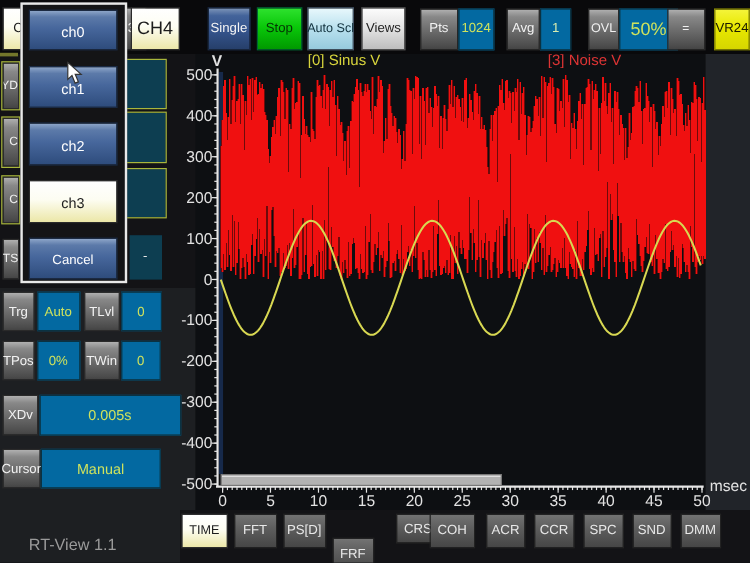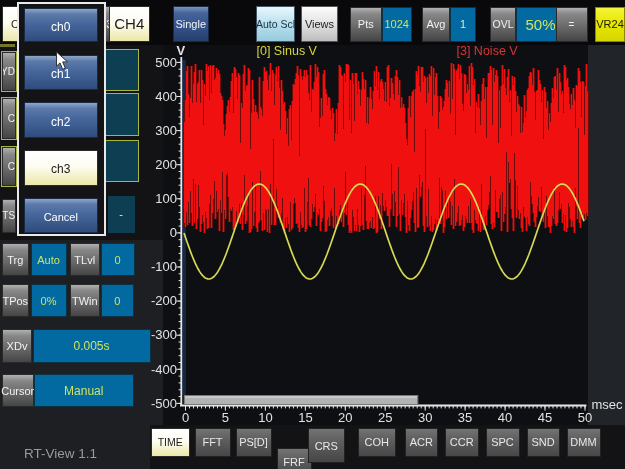--- a/index.html
+++ b/index.html
@@ -27,20 +27,22 @@
 <div class="abs" style="left:588px;top:45px;width:37px;height:380px;background:#212429;"></div>
 <div class="abs" style="left:0;top:425px;width:625px;height:44px;background:#131316;"></div>
 <div class="abs" style="left:0;top:425px;width:150px;height:44px;background:#1d1f22;"></div>
 
 <div class="btn cream" style="left:1.5px;top:6px;width:41px;height:35.5px;font-size:11px;">CH1</div>
 <div class="btn gray" style="left:43.5px;top:6px;width:40px;height:35.5px;font-size:11px;">CH2</div>
 <div class="btn gray" style="left:81px;top:6px;width:41px;height:35.5px;font-size:11px;">CH3</div>
 <div class="btn cream" style="left:109px;top:6px;width:40.5px;height:35.5px;font-size:15px;">CH4</div>
 <div class="btn" style="left:172.5px;top:6px;width:36.5px;height:35.5px;font-size:11px;
   background:linear-gradient(#7c94b8,#43639a 18%,#35548c 55%,#263f6a);color:#f4f4f4;border:1px solid #1a2a44;">Single</div>
+<div class="btn" style="left:214px;top:6px;width:37.5px;height:35.5px;font-size:11px;
+  background:linear-gradient(#2ee22e,#0ac80a 45%,#009900);color:#053505;border:1px solid #063;">Stop</div>
 <div class="btn" style="left:256px;top:6px;width:39px;height:35.5px;font-size:10.5px;
   background:linear-gradient(#e8f8fc,#b8e0ee 50%,#96cadd);color:#12323e;border:1px solid #456;white-space:nowrap;">Auto&nbsp;Scl</div>
 <div class="btn" style="left:301px;top:6px;width:37px;height:35.5px;font-size:11px;
   background:linear-gradient(#fcfcfc,#e2e2e2 50%,#bdbdbd);color:#222;border:1px solid #555;">Views</div>
 <div class="btn gray" style="left:350px;top:6.5px;width:31.5px;height:35px;font-size:11px;">Pts</div>
 <div class="btn teal" style="left:381.5px;top:6.5px;width:30.5px;height:35px;font-size:11px;">1024</div>
 <div class="btn gray" style="left:422px;top:6.5px;width:28px;height:35px;font-size:11px;">Avg</div>
 <div class="btn teal" style="left:450px;top:6.5px;width:26px;height:35px;font-size:11px;color:#d8ecb0;">1</div>
 <div class="btn gray" style="left:490px;top:6.5px;width:26px;height:35px;font-size:10.5px;">OVL</div>
 <div class="btn teal" style="left:516px;top:6.5px;width:49px;height:35px;font-size:15px;">50%</div>
@@ -77,21 +79,21 @@
 
 <div class="btn gray" style="left:1.5px;top:374px;width:32.5px;height:33px;font-size:11px;">Cursor</div>
 <div class="btn teal" style="left:34px;top:374px;width:99.5px;height:33px;font-size:12px;">Manual</div>
 
 <div class="abs" style="left:24px;top:446px;color:#9a9a9a;font-size:13.5px;">RT-View 1.1</div>
 
 <div class="btn cream" style="left:151px;top:428px;width:38.5px;height:28.5px;font-size:10.5px;">TIME</div>
 <div class="btn tab" style="left:194.5px;top:428px;width:36px;height:28.5px;">FFT</div>
 <div class="btn tab" style="left:235.5px;top:428px;width:36px;height:28.5px;">PS[D]</div>
 <div class="btn tab" style="left:276.5px;top:428px;width:35px;height:28.5px;margin-top:20px;">FRF</div>
-<div class="btn tab" style="left:308px;top:428px;width:36.5px;height:35px;">CRS</div>
+<div class="btn tab" style="left:330px;top:428px;width:36.5px;height:25px;">CRS</div>
 <div class="btn tab" style="left:358px;top:428px;width:37.5px;height:28.5px;">COH</div>
 <div class="btn tab" style="left:404.5px;top:428px;width:33.5px;height:28.5px;">ACR</div>
 <div class="btn tab" style="left:445px;top:428px;width:33.5px;height:28.5px;">CCR</div>
 <div class="btn tab" style="left:485.5px;top:428px;width:34px;height:28.5px;">SPC</div>
 <div class="btn tab" style="left:526.5px;top:428px;width:33px;height:28.5px;">SND</div>
 <div class="btn tab" style="left:566.5px;top:428px;width:34px;height:28.5px;">DMM</div>
 
 <svg width="625" height="469" viewBox="0 0 625 469">
   <rect x="182.3" y="60" width="3.6" height="335" fill="#16294a"></rect>
   <path d="M184.5 121.9V223.0M185.5 100.0V226.5M186.5 71.3V211.8M187.5 66.4V225.0M188.5 93.8V202.1M189.5 116.9V222.7M190.5 97.5V191.3M191.5 65.8V212.8M192.5 103.0V226.2M193.5 83.6V179.4M194.5 71.8V222.6M195.5 63.6V184.4M196.5 101.9V229.1M197.5 84.3V219.2M198.5 82.3V185.4M199.5 69.6V207.2M200.5 103.4V232.2M201.5 70.4V223.7M202.5 79.5V215.2M203.5 124.8V222.3M204.5 83.8V232.9M205.5 95.5V212.0M206.5 63.6V218.3M207.5 70.8V229.0M208.5 66.1V228.3M209.5 100.1V204.4M210.5 65.0V194.9M211.5 93.4V228.1M212.5 66.3V213.0M213.5 64.5V199.4M214.5 79.5V181.3M215.5 78.2V218.5M216.5 68.4V190.5M217.5 73.1V211.5M218.5 69.9V208.5M219.5 74.3V230.6M220.5 93.4V199.5M221.5 95.7V213.0M222.5 100.4V171.7M223.5 124.1V232.4M224.5 135.9V209.6M225.5 130.3V219.1M226.5 114.2V175.1M227.5 105.5V172.8M228.5 99.9V196.8M229.5 111.5V222.3M230.5 96.8V209.3M231.5 80.5V210.6M232.5 73.1V206.6M233.5 113.1V229.9M234.5 66.8V226.9M235.5 68.7V226.2M236.5 76.5V210.9M237.5 99.0V223.1M238.5 73.0V221.5M239.5 74.9V203.9M240.5 143.1V224.3M241.5 103.4V202.6M242.5 107.9V230.3M243.5 73.5V214.8M244.5 65.4V174.5M245.5 91.0V223.6M246.5 85.7V220.8M247.5 84.6V206.1M248.5 67.9V194.7M249.5 69.5V232.7M250.5 148.6V232.1M251.5 112.6V229.2M252.5 79.9V181.9M253.5 99.1V226.3M254.5 111.8V212.4M255.5 104.8V184.2M256.5 112.3V228.4M257.5 114.3V232.4M258.5 118.6V222.8M259.5 76.7V221.3M260.5 107.4V171.1M261.5 109.0V220.1M262.5 116.0V230.8M263.5 81.1V212.8M264.5 66.6V229.9M265.5 71.8V208.7M266.5 70.5V210.3M267.5 79.8V232.3M268.5 89.6V208.9M269.5 75.0V232.6M270.5 62.6V183.5M271.5 90.6V224.7M272.5 70.0V200.5M273.5 72.7V139.4M274.5 104.8V224.5M275.5 75.4V224.6M276.5 67.4V188.8M277.5 80.5V205.6M278.5 66.3V217.8M279.5 87.9V217.8M280.5 130.0V223.0M281.5 80.2V213.1M282.5 90.6V197.8M283.5 104.4V229.7M284.5 101.5V232.9M285.5 110.5V218.4M286.5 134.4V227.9M287.5 117.7V217.0M288.5 145.9V224.1M289.5 109.4V231.6M290.5 104.6V202.0M291.5 139.6V229.9M292.5 101.2V228.0M293.5 84.4V203.5M294.5 85.3V198.3M295.5 78.7V202.9M296.5 72.7V224.3M297.5 66.0V223.1M298.5 75.4V227.5M299.5 155.6V232.4M300.5 69.1V211.9M301.5 76.3V224.5M302.5 80.1V227.7M303.5 76.1V227.0M304.5 69.6V188.2M305.5 76.7V232.3M306.5 69.8V228.8M307.5 74.7V201.7M308.5 92.6V178.4M309.5 99.5V224.9M310.5 64.5V227.1M311.5 111.9V218.6M312.5 88.5V203.6M313.5 89.5V212.2M314.5 82.2V206.8M315.5 63.7V193.5M316.5 77.0V226.0M317.5 67.0V212.6M318.5 71.7V214.9M319.5 127.3V208.8M320.5 117.7V231.0M321.5 98.1V222.2M322.5 116.2V217.6M323.5 74.1V185.5M324.5 69.6V200.8M325.5 88.5V232.0M326.5 94.3V230.6M327.5 105.2V219.5M328.5 96.8V217.3M329.5 98.4V225.6M330.5 110.4V211.3M331.5 118.8V208.1M332.5 107.8V216.0M333.5 112.6V227.5M334.5 140.6V187.5M335.5 132.8V229.3M336.5 109.0V215.6M337.5 133.9V226.2M338.5 103.3V223.8M339.5 64.8V210.0M340.5 66.6V204.9M341.5 74.7V221.8M342.5 76.2V208.4M343.5 128.5V226.6M344.5 73.3V213.3M345.5 82.4V171.6M346.5 63.6V215.1M347.5 64.0V202.8M348.5 65.1V224.7M349.5 119.7V232.6M350.5 80.2V231.3M351.5 132.5V232.5M352.5 73.2V209.9M353.5 84.3V216.6M354.5 120.7V230.9M355.5 73.1V225.4M356.5 72.5V230.8M357.5 94.3V208.6M358.5 81.4V224.6M359.5 89.1V231.8M360.5 105.8V226.3M361.5 89.8V188.0M362.5 71.9V225.2M363.5 78.7V230.4M364.5 88.5V194.7M365.5 80.2V166.4M366.5 123.2V221.4M367.5 96.5V228.9M368.5 124.0V228.7M369.5 98.2V223.2M370.5 87.3V221.3M371.5 98.9V227.5M372.5 108.9V216.9M373.5 90.8V229.4M374.5 70.9V227.7M375.5 86.3V196.1M376.5 66.3V232.7M377.5 89.5V232.2M378.5 72.0V196.3M379.5 98.6V219.1M380.5 81.1V205.1M381.5 79.2V228.6M382.5 82.2V193.1M383.5 89.2V206.4M384.5 101.0V211.4M385.5 82.0V200.2M386.5 102.0V206.5M387.5 66.6V215.5M388.5 65.2V215.6M389.5 106.4V227.1M390.5 98.1V208.7M391.5 78.2V163.9M392.5 83.1V194.0M393.5 93.7V216.3M394.5 100.2V190.6M395.5 76.2V202.1M396.5 70.0V226.5M397.5 77.3V216.3M398.5 94.6V167.0M399.5 79.6V213.8M400.5 107.8V230.9M401.5 97.2V200.1M402.5 107.3V214.9M403.5 103.8V202.5M404.5 108.0V194.4M405.5 122.6V216.6M406.5 138.9V232.5M407.5 145.0V200.8M408.5 107.8V225.1M409.5 96.2V231.3M410.5 117.2V218.0M411.5 95.5V209.9M412.5 92.3V201.4M413.5 89.6V191.9M414.5 151.7V223.2M415.5 88.7V231.8M416.5 70.6V188.1M417.5 74.8V228.1M418.5 66.1V227.1M419.5 86.2V175.3M420.5 92.0V197.0M421.5 67.4V186.6M422.5 66.7V181.9M423.5 81.9V226.1M424.5 75.8V231.8M425.5 77.8V128.6M426.5 102.9V215.6M427.5 77.0V226.6M428.5 92.6V188.9M429.5 73.7V226.2M430.5 76.3V230.5M431.5 65.7V215.5M432.5 116.4V232.1M433.5 68.4V229.9M434.5 94.9V224.4M435.5 77.1V218.7M436.5 72.5V231.0M437.5 95.5V219.9M438.5 128.9V223.5M439.5 112.1V178.3M440.5 96.3V224.4M441.5 97.8V186.8M442.5 109.8V190.3M443.5 107.0V232.7M444.5 101.2V226.6M445.5 88.5V190.7M446.5 80.4V219.3M447.5 82.6V198.5M448.5 97.0V218.1M449.5 81.0V193.5M450.5 113.6V202.2M451.5 63.0V225.3M452.5 98.7V206.3M453.5 64.0V229.4M454.5 68.6V178.8M455.5 135.0V226.4M456.5 71.4V222.0M457.5 69.3V212.5M458.5 63.8V205.7M459.5 78.7V226.3M460.5 64.9V224.9M461.5 72.7V220.4M462.5 103.7V214.9M463.5 110.6V230.7M464.5 73.7V226.8M465.5 74.5V216.4M466.5 92.6V218.8M467.5 84.4V223.2M468.5 89.8V206.4M469.5 66.1V223.2M470.5 106.0V198.5M471.5 62.9V223.1M472.5 66.6V230.2M473.5 85.0V232.6M474.5 79.4V209.8M475.5 132.8V219.8M476.5 102.2V222.5M477.5 106.7V224.2M478.5 94.4V230.5M479.5 107.8V208.4M480.5 124.5V232.2M481.5 101.2V183.9M482.5 83.9V223.4M483.5 77.9V229.6M484.5 99.4V230.0M485.5 86.8V215.6M486.5 137.6V225.3M487.5 86.6V209.7M488.5 73.3V204.9M489.5 72.5V191.9M490.5 65.6V176.0M491.5 69.6V223.8M492.5 125.0V229.3M493.5 67.6V223.0M494.5 82.1V227.0M495.5 75.3V190.2M496.5 69.9V212.4M497.5 75.7V211.8M498.5 142.9V217.9M499.5 89.7V198.6M500.5 128.4V194.6M501.5 86.0V230.9M502.5 64.5V192.2M503.5 84.4V222.3M504.5 69.4V214.3M505.5 88.0V206.6M506.5 95.4V151.9M507.5 77.2V232.2M508.5 69.2V161.9M509.5 101.5V183.4M510.5 90.1V178.7M511.5 136.3V208.7M512.5 76.1V218.3M513.5 85.4V231.2M514.5 76.5V152.7M515.5 91.0V180.0M516.5 112.3V218.4M517.5 96.2V186.1M518.5 103.6V210.1M519.5 106.3V218.5M520.5 133.0V213.1M521.5 107.0V227.5M522.5 131.9V232.4M523.5 122.5V206.7M524.5 94.5V215.7M525.5 116.5V218.3M526.5 110.7V231.0M527.5 89.5V217.2M528.5 88.3V224.1M529.5 76.1V225.6M530.5 71.9V182.1M531.5 73.2V195.5M532.5 84.8V203.5M533.5 67.9V213.4M534.5 92.3V221.8M535.5 119.7V227.0M536.5 90.6V217.1M537.5 90.3V205.8M538.5 69.5V197.4M539.5 79.6V210.6M540.5 84.4V212.0M541.5 101.8V187.0M542.5 89.5V218.4M543.5 138.9V222.0M544.5 86.7V212.3M545.5 92.4V228.3M546.5 107.5V195.9M547.5 101.3V216.2M548.5 129.5V227.2M549.5 113.2V227.3M550.5 121.9V232.8M551.5 103.3V226.4M552.5 88.1V215.6M553.5 97.8V219.1M554.5 76.9V186.8M555.5 75.9V223.8M556.5 90.0V225.5M557.5 68.0V222.8M558.5 112.4V209.6M559.5 73.4V192.4M560.5 82.1V208.7M561.5 94.0V204.1M562.5 91.2V222.6M563.5 113.4V213.7M564.5 64.6V231.1M565.5 67.2V214.6M566.5 79.5V231.5M567.5 78.1V228.4M568.5 86.9V203.2M569.5 104.0V206.5M570.5 109.1V218.6M571.5 94.3V226.8M572.5 105.1V221.0M573.5 87.6V226.9M574.5 99.7V232.5M575.5 127.8V188.1M576.5 84.9V205.9M577.5 86.1V218.7M578.5 68.4V128.0M579.5 70.9V222.7M580.5 82.2V228.2M581.5 117.3V218.4M582.5 81.2V213.4M583.5 82.0V216.7M584.5 135.3V213.6M585.5 85.7V220.4M586.5 64.0V213.4M587.5 91.3V215.5" fill="none" stroke="#6e0b0b" stroke-width="2.1" shape-rendering="crispEdges"></path>

